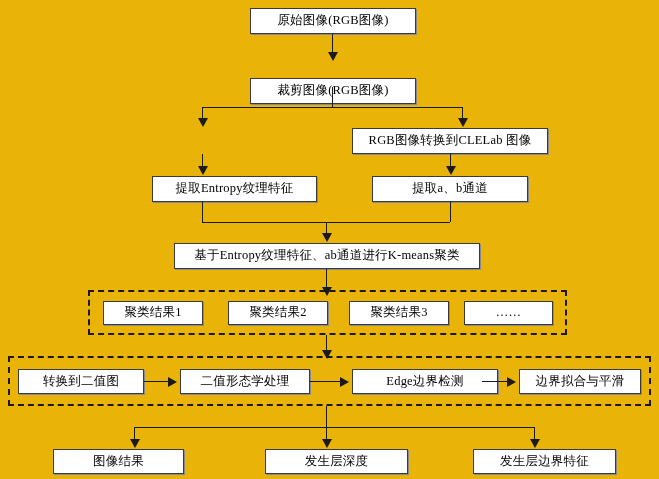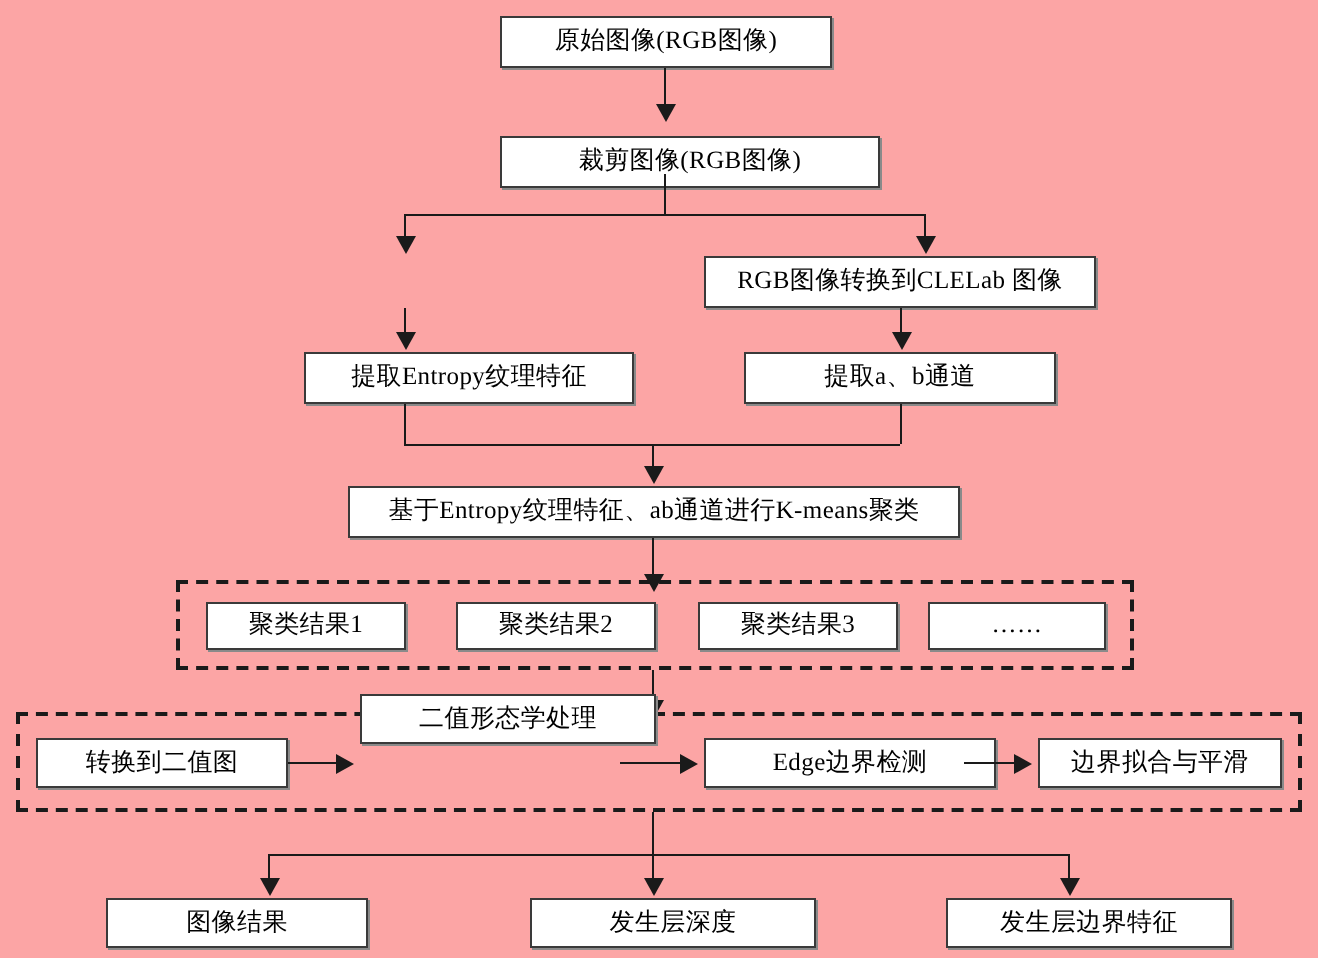--- a/index.html
+++ b/index.html
@@ -8,21 +8,21 @@
     padding: 0;
     background: #ffffff;
   }
   body {
     font-family: "Liberation Serif", "DejaVu Serif", serif;
   }
   #canvas {
     position: relative;
     width: 659px;
     height: 479px;
-    background: #fca5a5;
+    background: #eab308;
     overflow: hidden;
   }
   
   .box {
     position: absolute;
     box-sizing: border-box;
     border: 1px solid #3a3a3a;
     background: #ffffff;
     display: flex;
     align-items: center;
@@ -75,21 +75,21 @@
 
 <div id="canvas">
 
   <div class="box" style="left:250px; top:8px; width:166px; height:26px;">
     <span>原始图像(RGB图像)</span>
   </div>
 
   <div class="ln-v" style="left:332px; top:34px; height:20px;"></div>
   <div class="arrow-down" style="left:328px; top:52px;"></div>
 
-  <div class="box" style="left:250px; top:68px; width:190px; height:26px;">
+  <div class="box" style="left:250px; top:78px; width:166px; height:26px;">
     <span>裁剪图像(RGB图像)</span>
   </div>
 
   <div class="ln-v" style="left:332px; top:87px; height:20px;"></div>
   <div class="ln-h" style="left:202px; top:107px; width:260px;"></div>
   <div class="ln-v" style="left:202px; top:107px; height:13px;"></div>
   <div class="arrow-down" style="left:198px; top:118px;"></div>
   <div class="ln-v" style="left:462px; top:107px; height:13px;"></div>
   <div class="arrow-down" style="left:458px; top:118px;"></div>
 
@@ -141,21 +141,21 @@
   <div class="arrow-down" style="left:322px; top:350px;"></div>
 
   <div class="dashed-group" style="left:8px; top:356px; width:643px; height:50px;"></div>
 
   <div class="box" style="left:18px; top:369px; width:126px; height:25px;">
     <span>转换到二值图</span>
   </div>
   <div class="ln-h" style="left:144px; top:381px; width:27px;"></div>
   <div class="arrow-right" style="left:168px; top:377px;"></div>
 
-  <div class="box" style="left:180px; top:347px; width:148px; height:25px;justify-content:center;">
+  <div class="box" style="left:180px; top:369px; width:130px; height:25px;justify-content:center;">
     <span>二值形态学处理</span>
   </div>
   <div class="ln-h" style="left:310px; top:381px; width:33px;"></div>
   <div class="arrow-right" style="left:340px; top:377px;"></div>
 
   <div class="box" style="left:352px; top:369px; width:146px; height:25px;">
     <span>Edge边界检测</span>
   </div>
   <div class="ln-h" style="left:482px; top:381px; width:28px;"></div>
   <div class="arrow-right" style="left:507px; top:377px;"></div>

